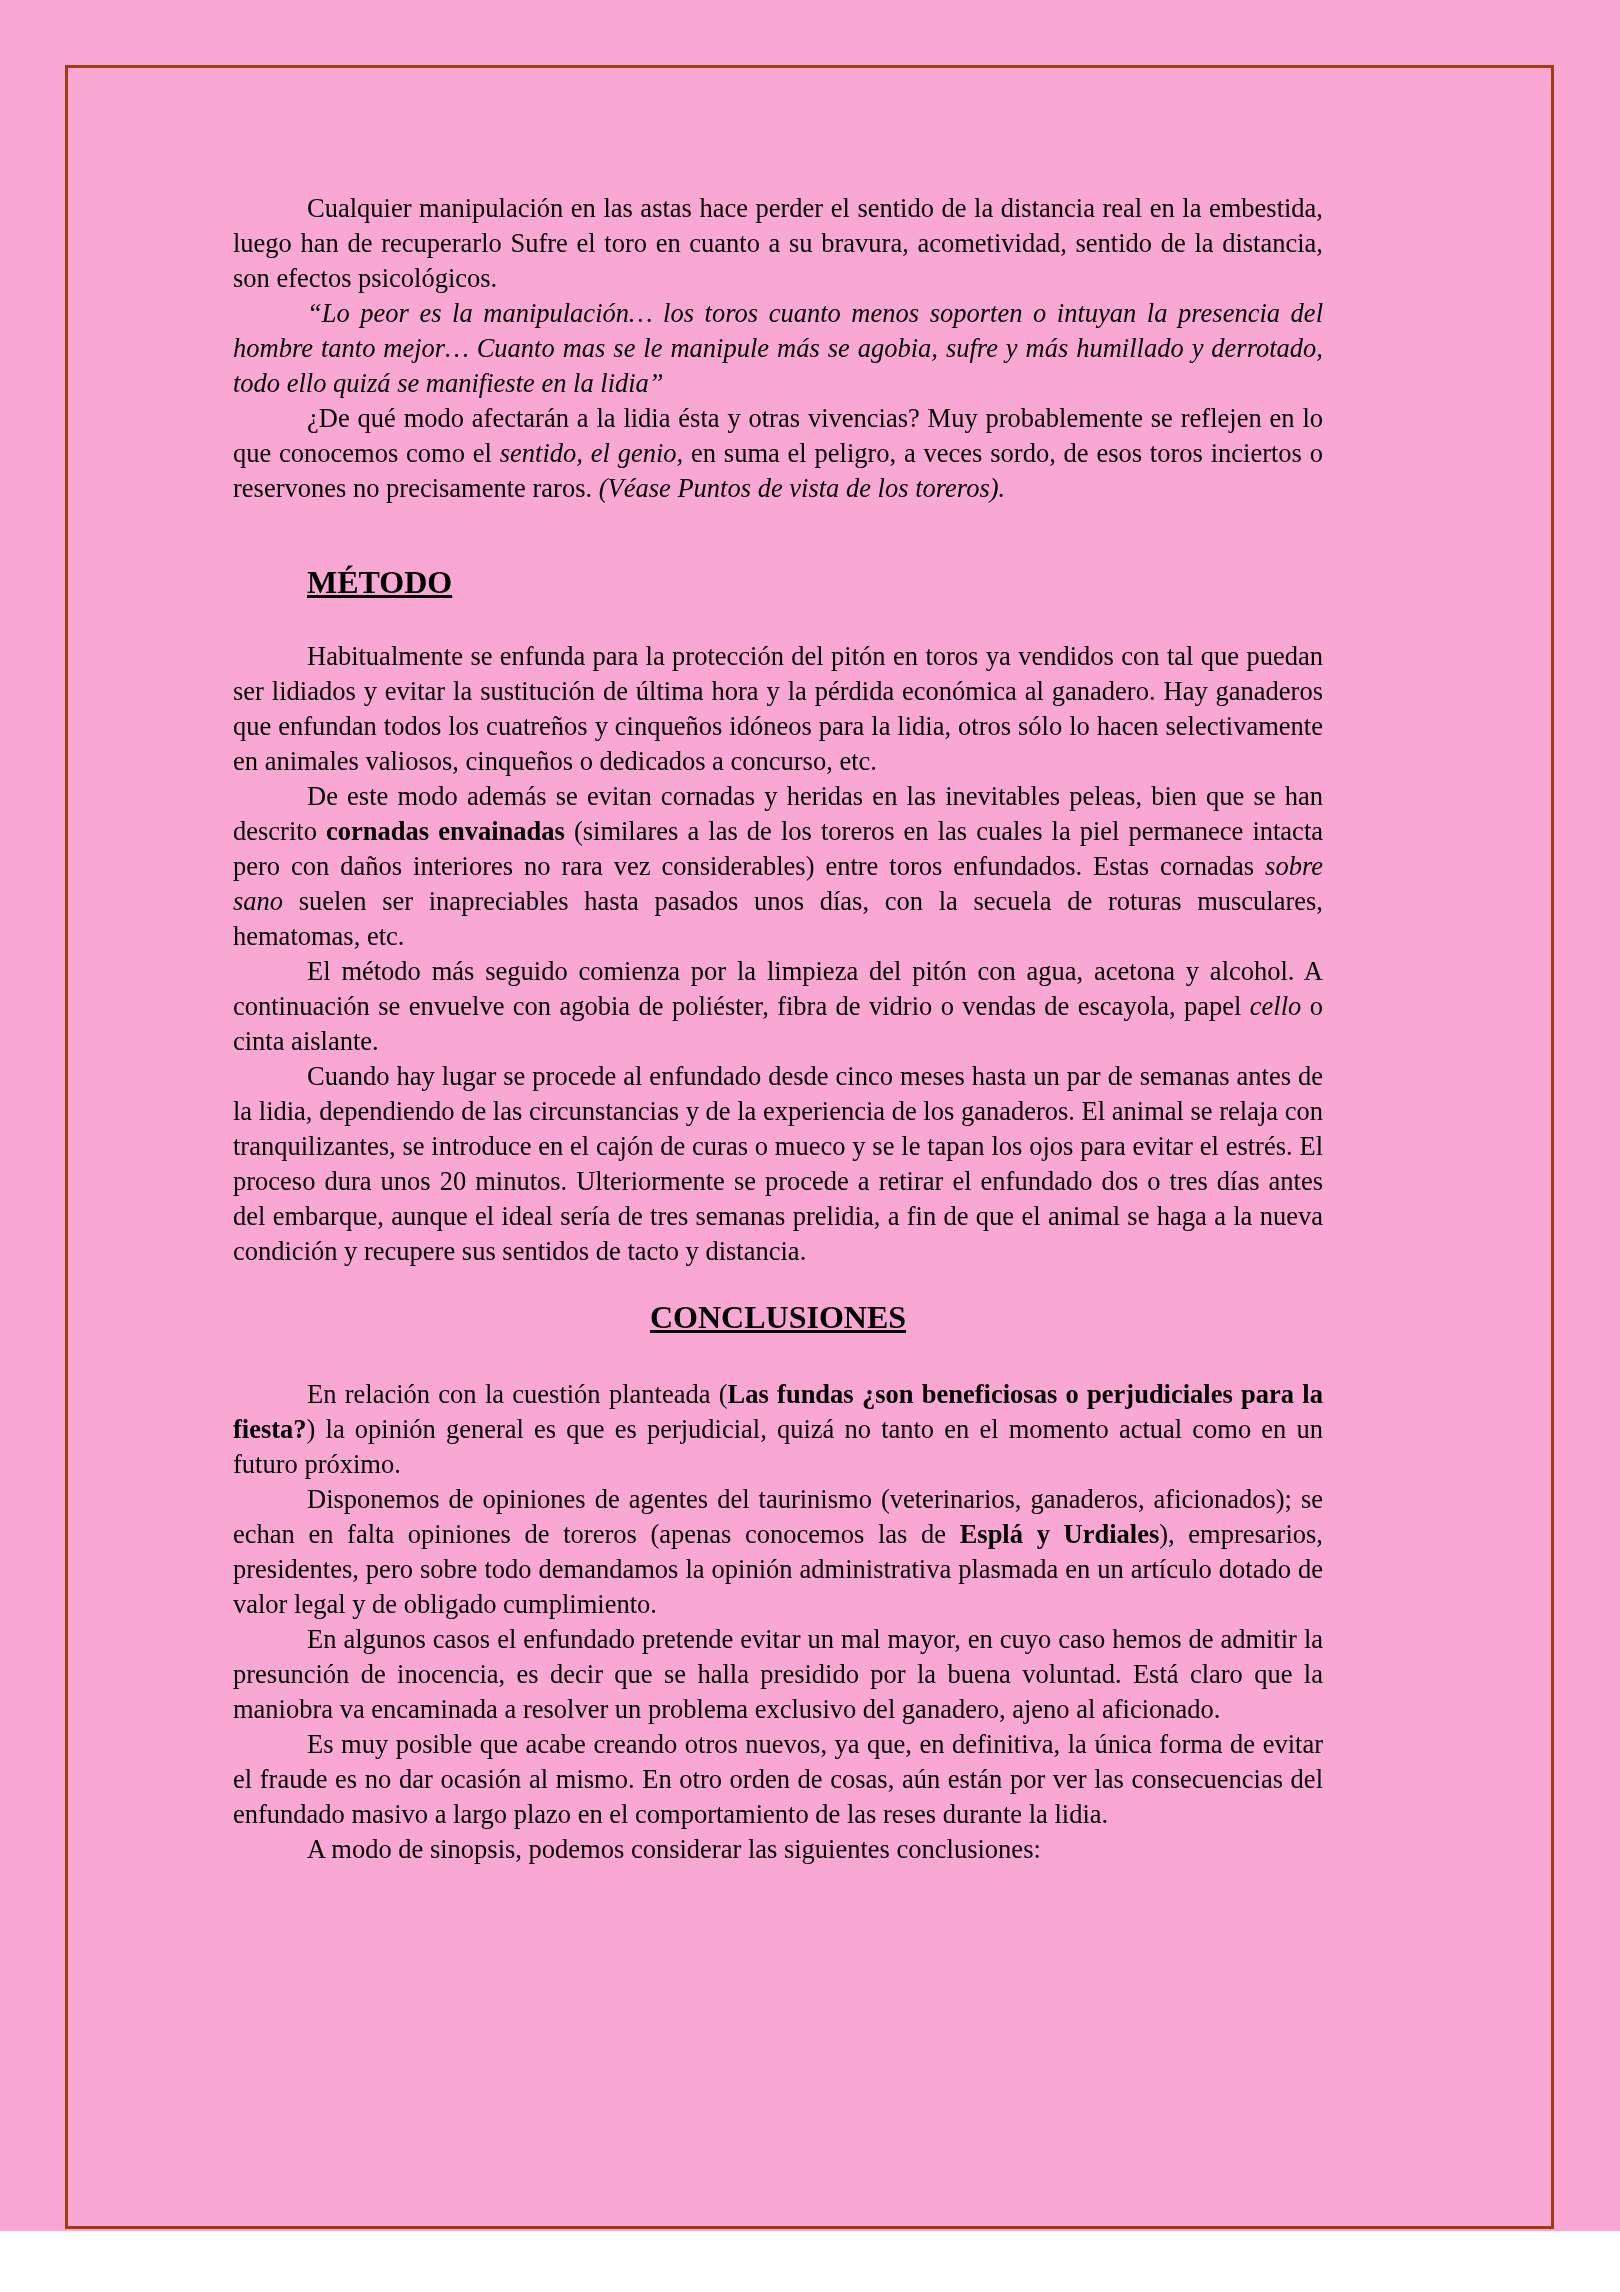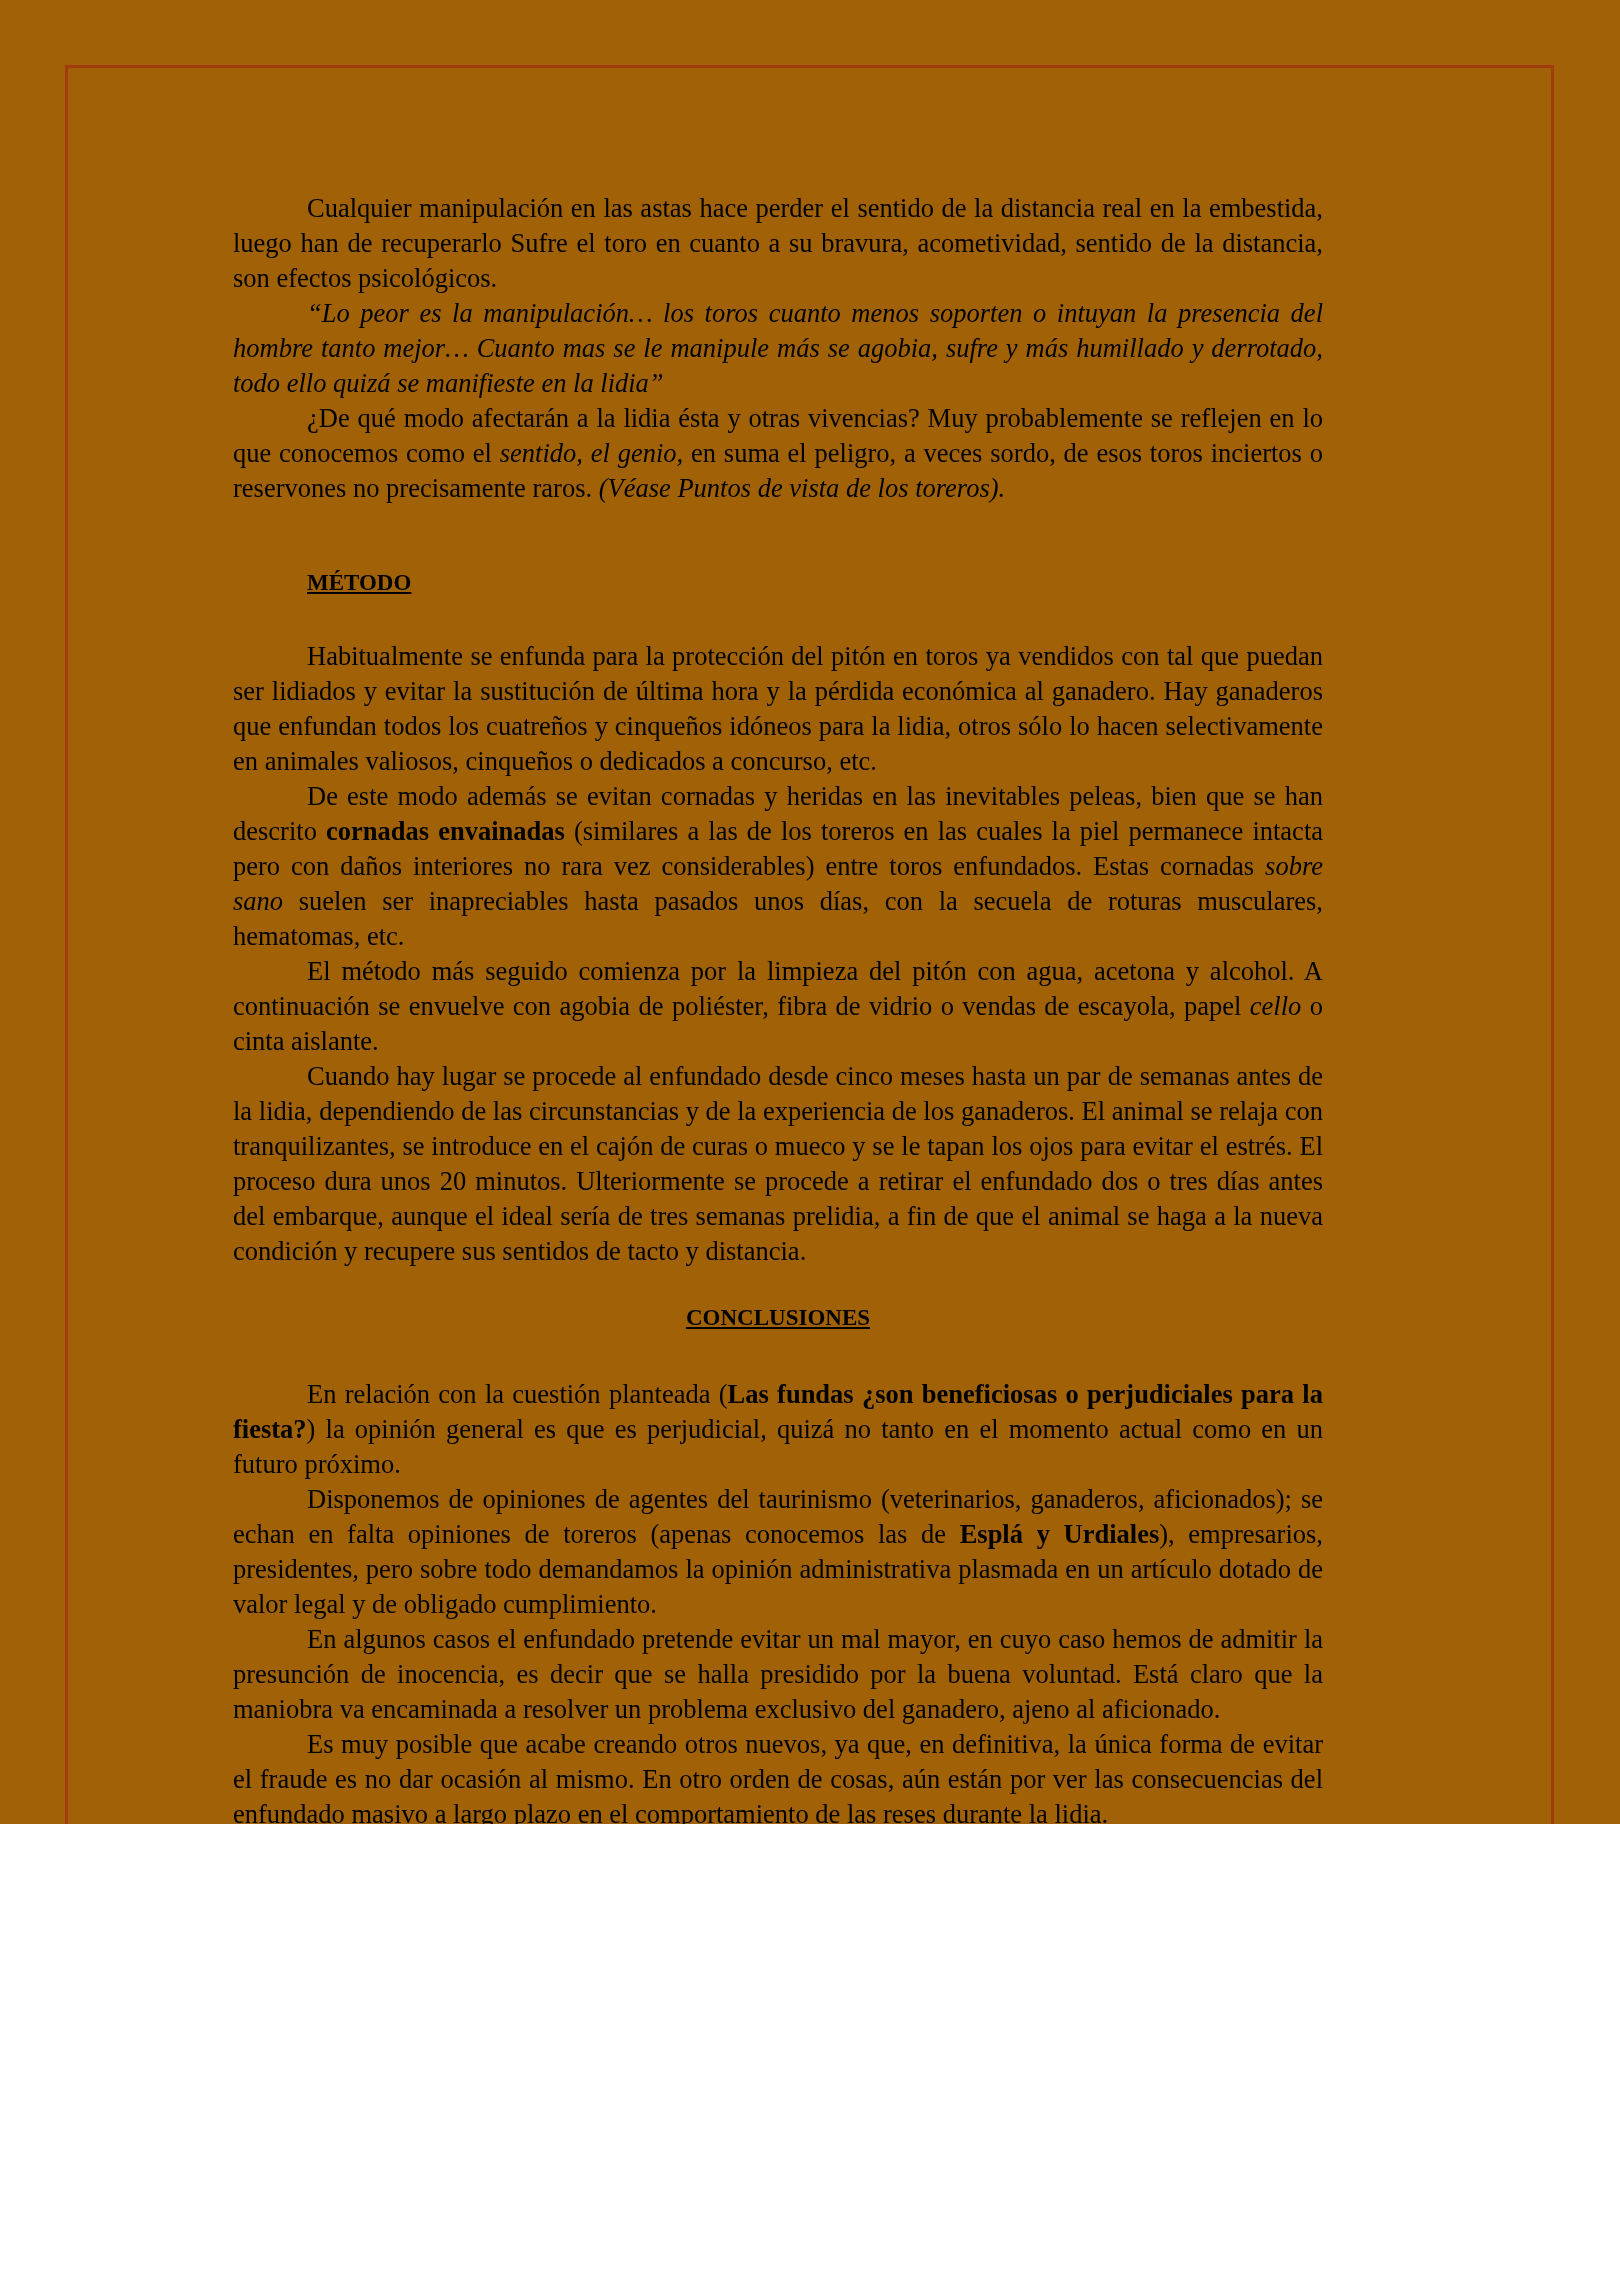--- a/index.html
+++ b/index.html
@@ -1,19 +1,19 @@
 <!DOCTYPE html>
 <html><head>
 <meta charset="utf-8">
 <style>
   html,body { margin:0; padding:0; background:#ffffff; }
   .page {
     position:relative;
-    width:1620px; height:1824px;
-    background:#a16207;
+    width:1620px; height:2231px;
+    background:#f9a8d4;
     overflow:hidden;
     font-family:"Liberation Serif", "DejaVu Serif", serif;
     color:#000000;
   }
   .frame {
     position:absolute;
     left:65px; top:65px;
     width:1489px; height:2164px;
     box-sizing:border-box;
     border:3.9px solid #A23B10;
@@ -26,21 +26,21 @@
     line-height:35px;
     text-align:justify;
   }
   .content p.para {
     margin:0;
     text-indent:74px;
   }
   .content .quote { font-style:italic; }
   .content h2.heading {
     margin:59px 0 39px 0;
-    font-size:23px;
+    font-size:32px;
     line-height:35px;
     font-weight:bold;
     text-align:left;
     text-indent:74px;
   }
   .content h2.heading.center {
     text-align:center;
     text-indent:0;
     margin:31px 0 42px 0;
   }

